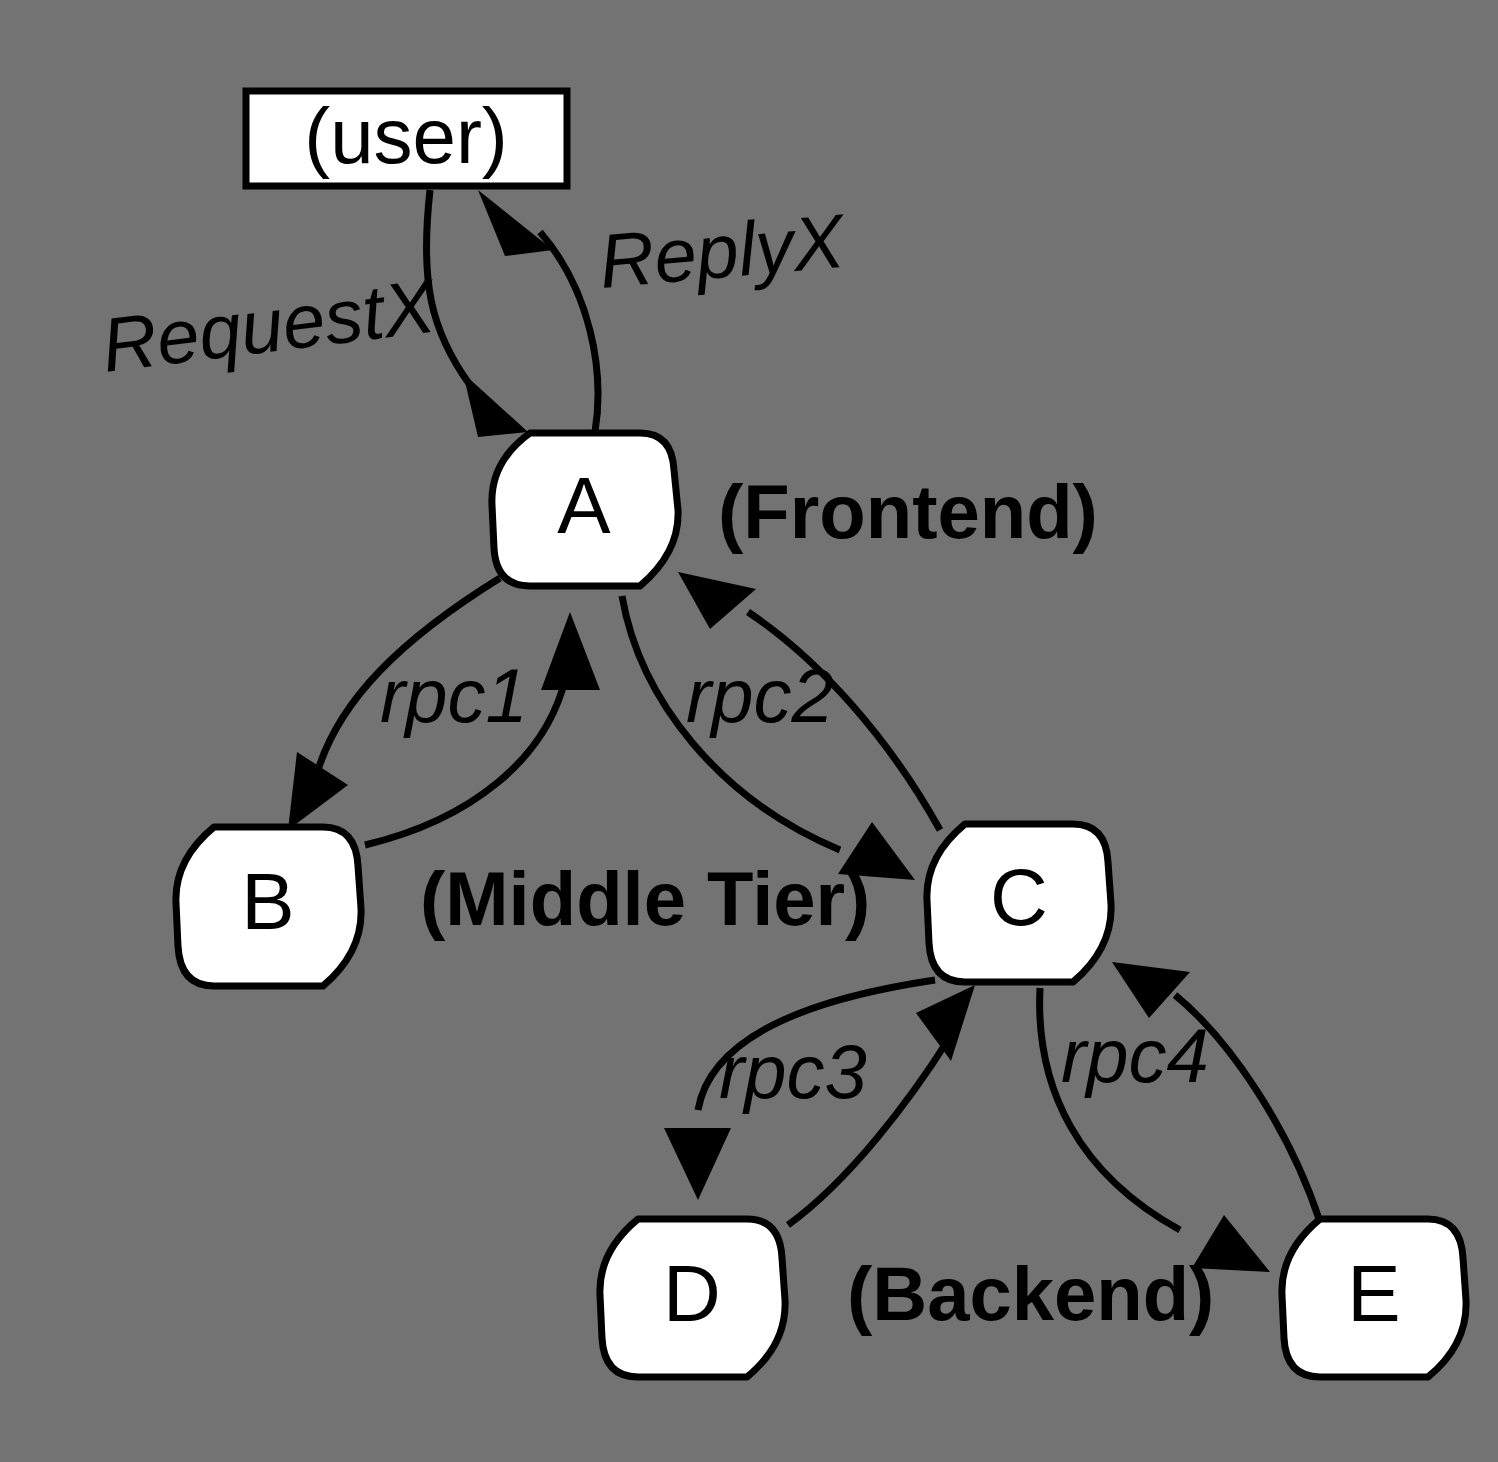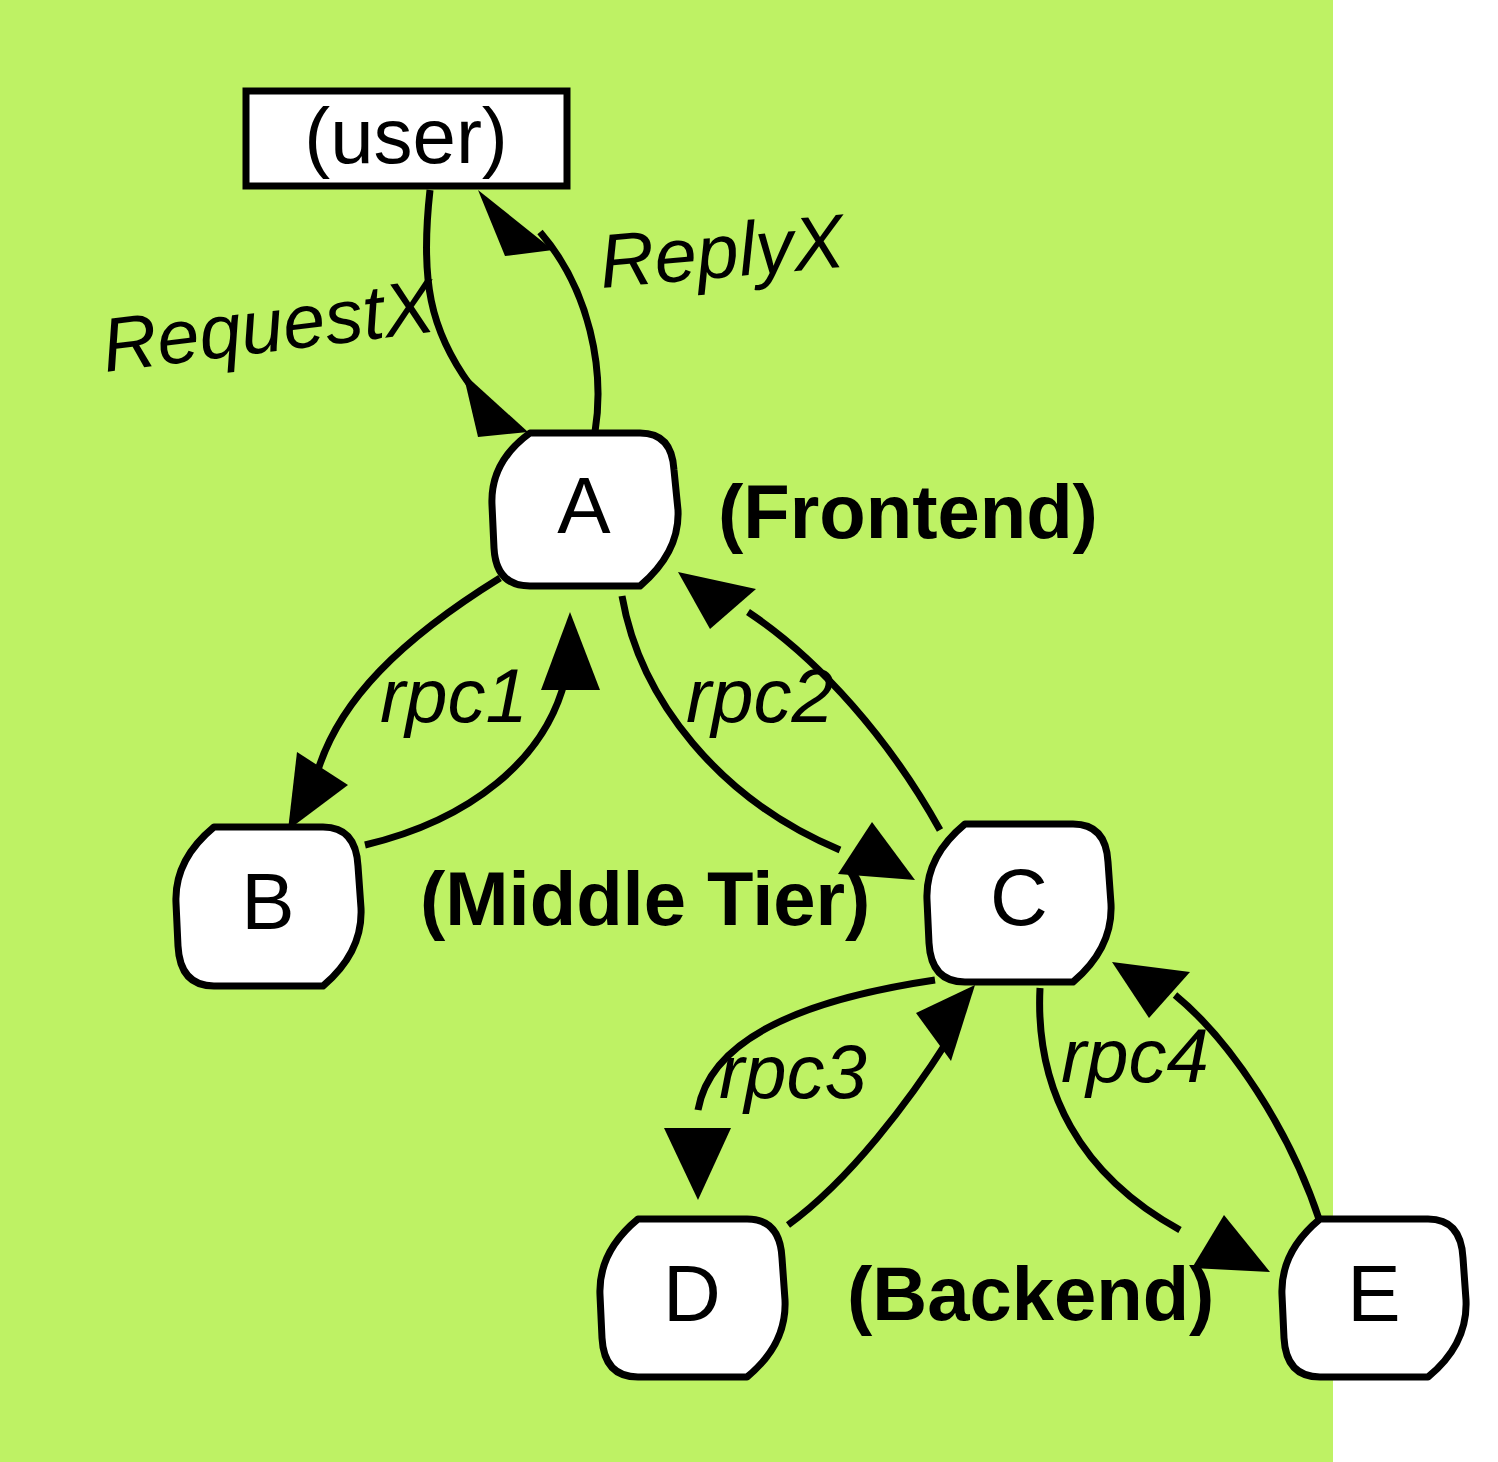--- a/index.html
+++ b/index.html
@@ -8,23 +8,23 @@
     background: #ffffff;
   }
   body {
     width: 1498px;
     height: 1462px;
     font-family: "Liberation Sans", sans-serif;
     overflow: hidden;
   }
   #diagram-root {
     position: relative;
-    width: 1333px;
+    width: 1498px;
     height: 1462px;
-    background: #bef264;
+    background: #737373;
   }
   svg#diagram-svg {
     position: absolute;
     top: 0;
     left: 0;
     width: 1498px;
     height: 1462px;
     display: block;
   }
   .node-shape {

